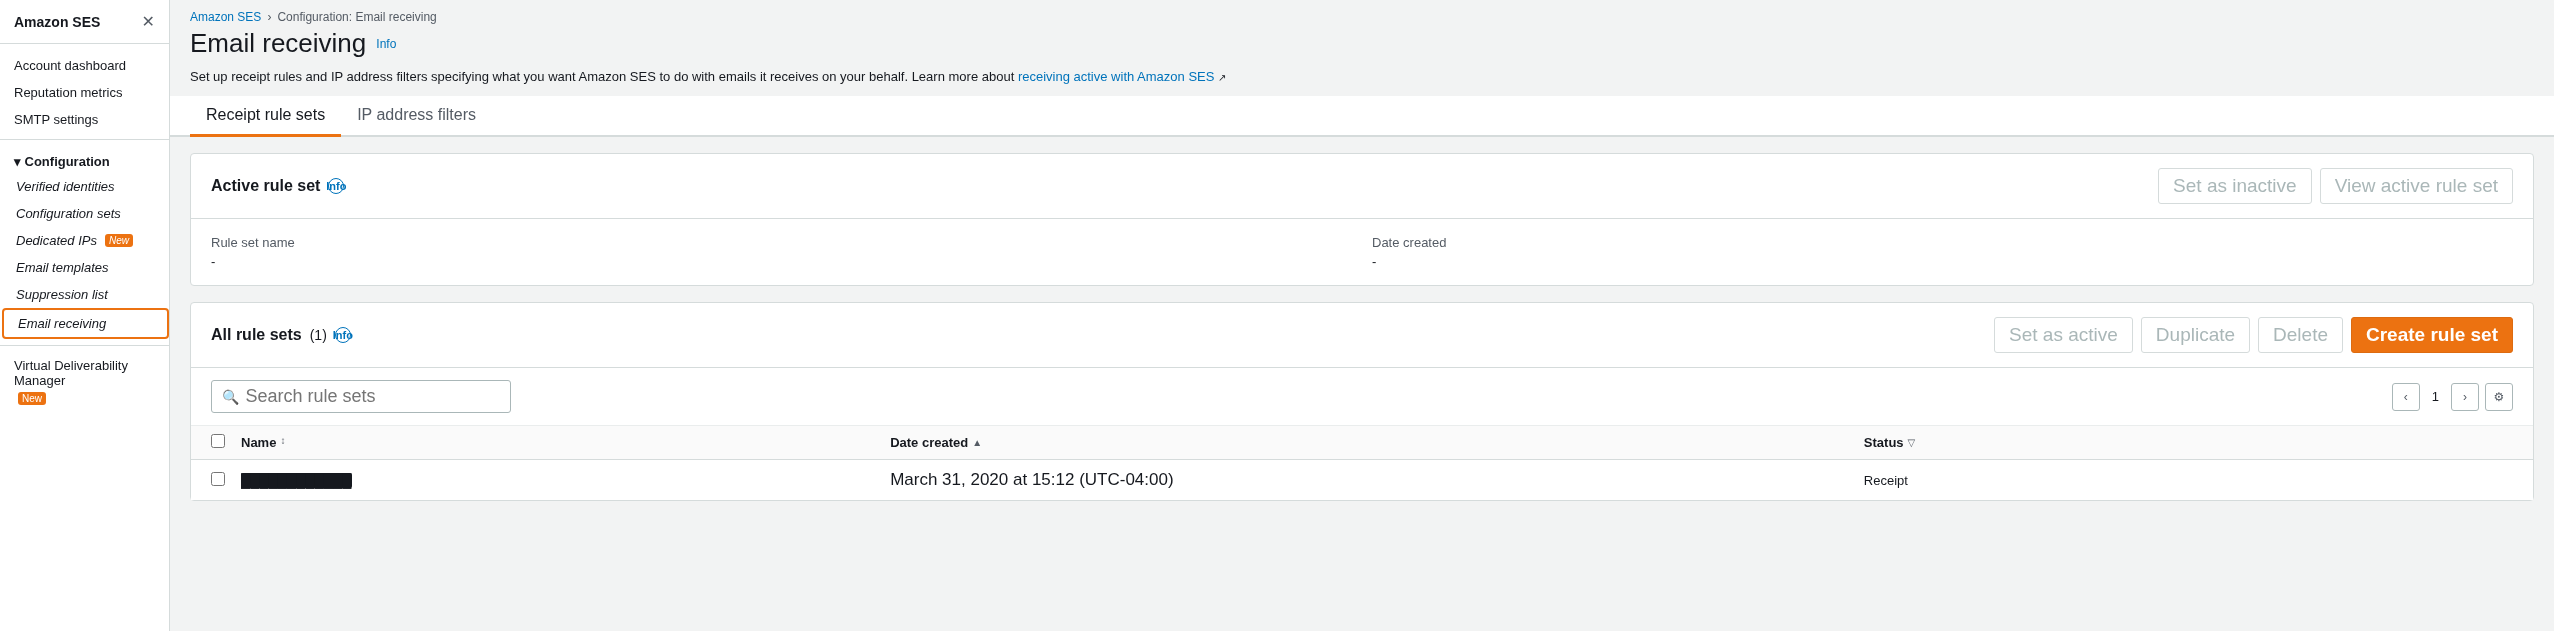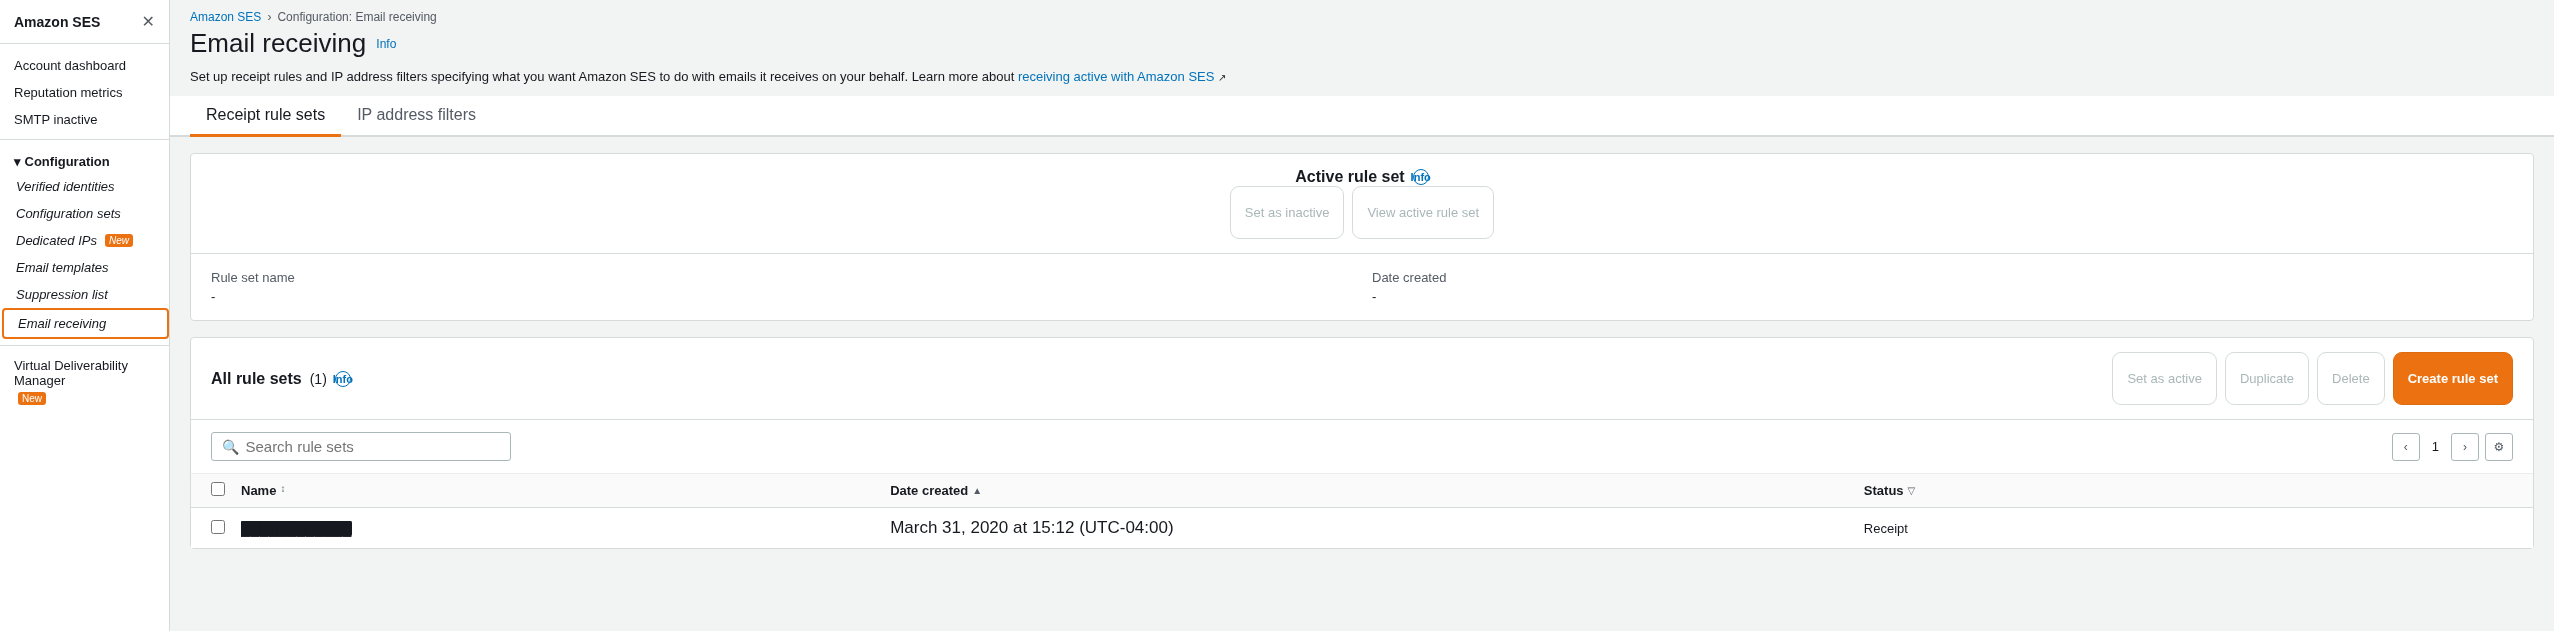--- a/index.html
+++ b/index.html
@@ -32,42 +32,42 @@
     
     .tabs { display: flex; border-bottom: 2px solid #d5dbdb; padding: 0 20px; background: #fff; }
     .tab { padding: 10px 16px; font-size: 16px; color: #545b64; cursor: pointer; border-bottom: 3px solid transparent; margin-bottom: -2px; }
     .tab.active { color: #16191f; border-bottom-color: #ec7211; font-weight: 500; }
 
     
     .content { padding: 16px 20px; flex: 1; }
 
     
     .card { background: #fff; border: 1px solid #d5dbdb; border-radius: 4px; margin-bottom: 16px; }
-    .card-header { display: flex; align-items: center; justify-content: space-between; padding: 14px 20px; border-bottom: 1px solid #d5dbdb; flex-direction: column; }
+    .card-header { display: flex; align-items: center; justify-content: space-between; padding: 14px 20px; border-bottom: 1px solid #d5dbdb; }
     .card-title { font-size: 16px; font-weight: 700; color: #16191f; display: flex; align-items: center; gap: 8px; }
     .card-actions { display: flex; gap: 8px; }
     .table-header-row { display: flex; align-items: center; padding: 8px 20px; background: #fafafa; border-bottom: 1px solid #d5dbdb; }
     .col-check { width: 30px; flex-shrink: 0; }
     .col-name { flex: 2; display: flex; gap: 4px; }
     .col-date { flex: 3; display: flex; align-items: center; gap: 4px; }
     .col-status { flex: 2; display: flex; align-items: center; gap: 4px; }
     .col-header-label { font-size: 13px; font-weight: 700; color: #16191f; }
     .sort-icon { color: #545b64; font-size: 10px; }
     .table-row { display: flex; align-items: center; padding: 10px 20px; border-bottom: 1px solid #eaeded; background: #fff; }
     .table-row:last-child { border-bottom: none; }
 
     
-    .btn { padding: 18px 14px; font-size: 13px; border-radius: 9px; cursor: pointer; border: 1px solid; }
+    .btn { padding: 6px 14px; font-size: 19px; border-radius: 3px; cursor: pointer; border: 1px solid; }
     .btn-primary { background: #ec7211; border-color: #dd6b10; color: #fff; font-weight: 700; }
     .btn-disabled { background: #fff; border-color: #d5dbdb; color: #aab7b8; cursor: default; }
 
     
     .search-container { display: flex; align-items: center; border: 1px solid #aab7b8; border-radius: 3px; padding: 5px 10px; gap: 6px; background: #fff; width: 300px; }
     .search-icon { color: #545b64; font-size: 14px; }
-    .search-input { border: none; outline: none; font-size: 15px; color: #0c4a6e; width: 100%; background: transparent; }
+    .search-input { border: none; outline: none; font-size: 18px; color: #0c4a6e; width: 100%; background: transparent; }
 
     
     .pagination { display: flex; align-items: center; gap: 6px; }
     .pagination-btn { width: 28px; height: 28px; display: flex; align-items: center; justify-content: center; border: 1px solid #aab7b8; border-radius: 3px; background: #fff; cursor: pointer; color: #545b64; font-size: 12px; }
     .pagination-page { font-size: 13px; padding: 0 6px; }
 
     
     .rule-sets-header { display: flex; align-items: center; justify-content: space-between; padding: 14px 20px; border-bottom: 1px solid #d5dbdb; }
     .rule-sets-toolbar { display: flex; align-items: center; gap: 8px; }
     .rule-sets-search-row { padding: 12px 20px; border-bottom: 1px solid #eaeded; display: flex; align-items: center; justify-content: space-between; }
@@ -91,21 +91,21 @@
 <body>
 
 <div class="sidebar">
   <div class="sidebar-header">
     <span class="sidebar-header-title">Amazon SES</span>
     <span class="sidebar-close">✕</span>
   </div>
   <nav class="sidebar-nav">
     <div class="sidebar-item">Account dashboard</div>
     <div class="sidebar-item">Reputation metrics</div>
-    <div class="sidebar-item">SMTP inactive</div>
+    <div class="sidebar-item">SMTP settings</div>
     <hr class="sidebar-divider">
     <div class="sidebar-section-header">
       <span>▾</span>
       <span>Configuration</span>
     </div>
     <div class="sidebar-sub">
       <div class="sidebar-item">Verified identities</div>
       <div class="sidebar-item">Configuration sets</div>
       <div class="sidebar-item" style="display:flex;align-items:center;gap:4px;">
         <span>Dedicated IPs</span>

